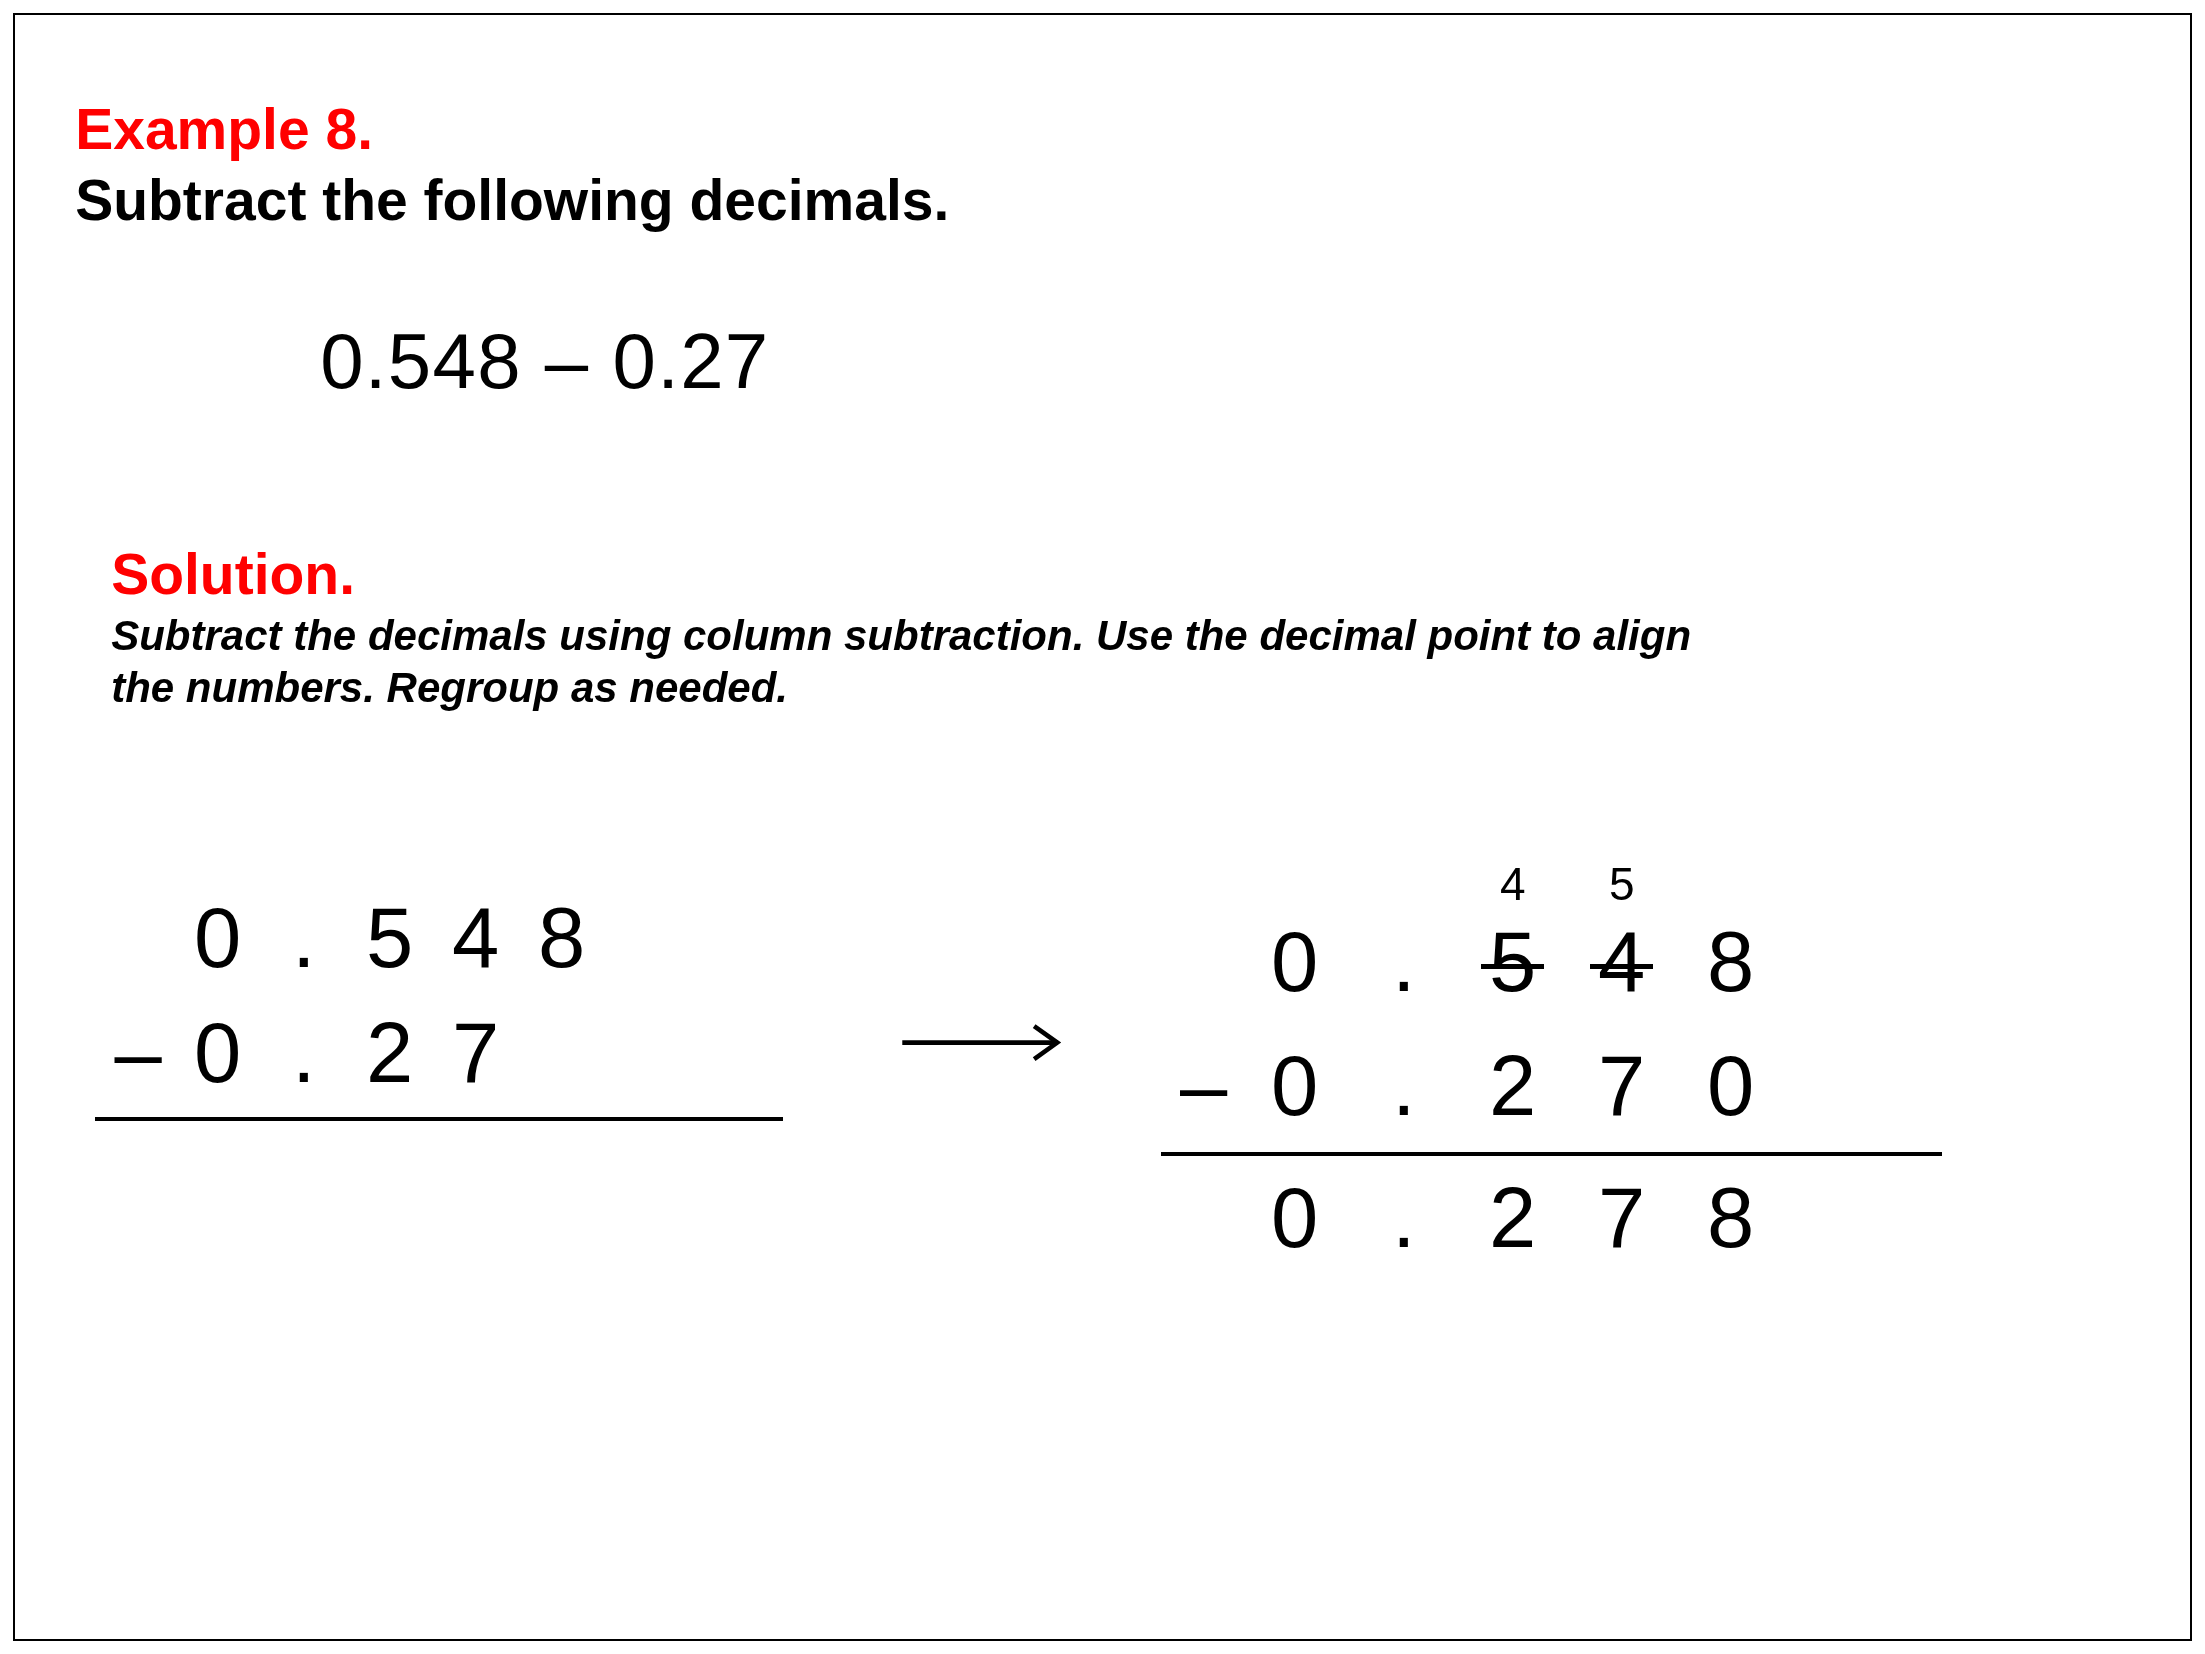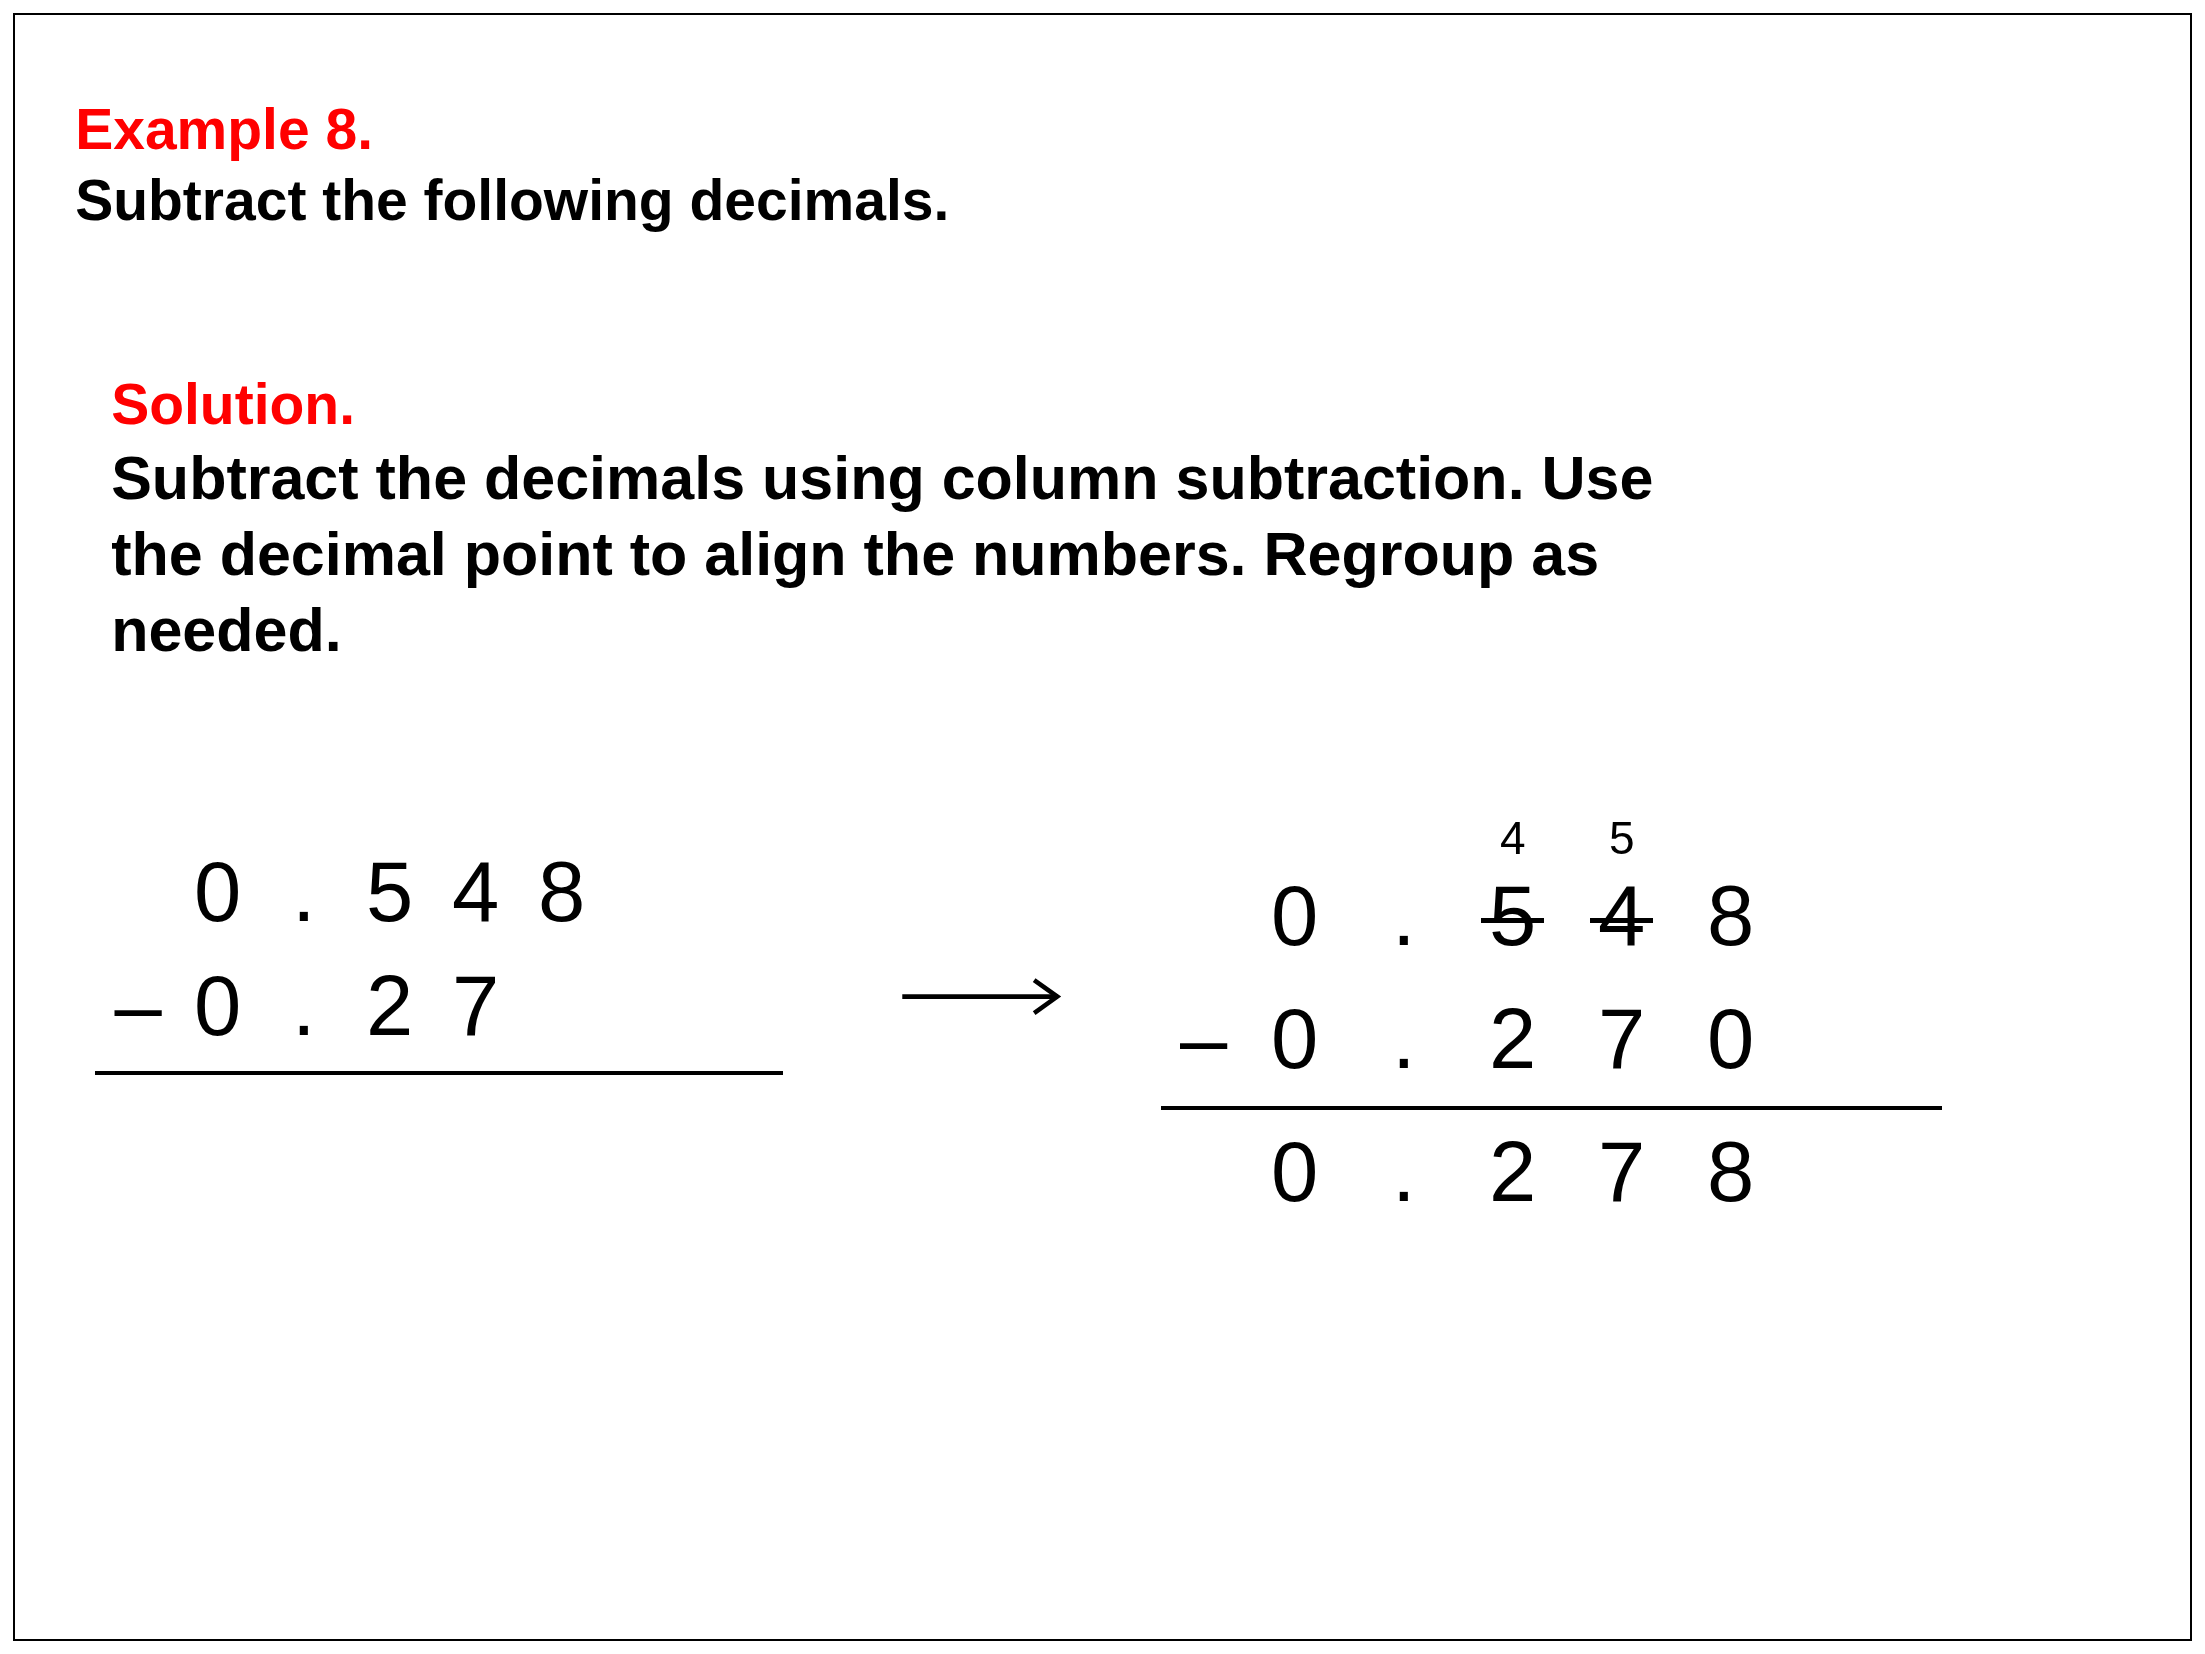--- a/index.html
+++ b/index.html
@@ -29,24 +29,25 @@
   .problem-expr {
     font-family: Arial, Helvetica, sans-serif;
     font-weight: 400;
     font-size: 78px;
     margin: 79px 0 0 245px;
     letter-spacing: 1.3px;
   }
   .solution-block { margin-top: 132px; margin-left: 36px; }
   .solution-text {
     font-weight: 900;
-    font-size: 61px;
+    font-size: 42px;
     line-height: 1.25;
     color: #000;
     max-width: 1588px;
+    font-style: italic;
   }
 
   .work-area {
     position: relative;
     margin-top: 146px;
     height: 595px;
   }
 
   
   .sub-left {
@@ -140,20 +141,21 @@
 </head>
 <body>
 
 <div class="page">
 
   <div>
     <span class="heading-line red">Example 8.</span><br>
     <span class="heading-line">Subtract the following decimals.</span>
   </div>
 
+  <div class="problem-expr">0.548 – 0.27</div>
 
   <div class="solution-block">
     <span class="heading-line red">Solution.</span><br>
     <div class="solution-text">Subtract the decimals using column subtraction. Use the decimal point to align the numbers. Regroup as needed.</div>
   </div>
 
   <div class="work-area">
 
     <div class="sub-left">
       <div class="row">

